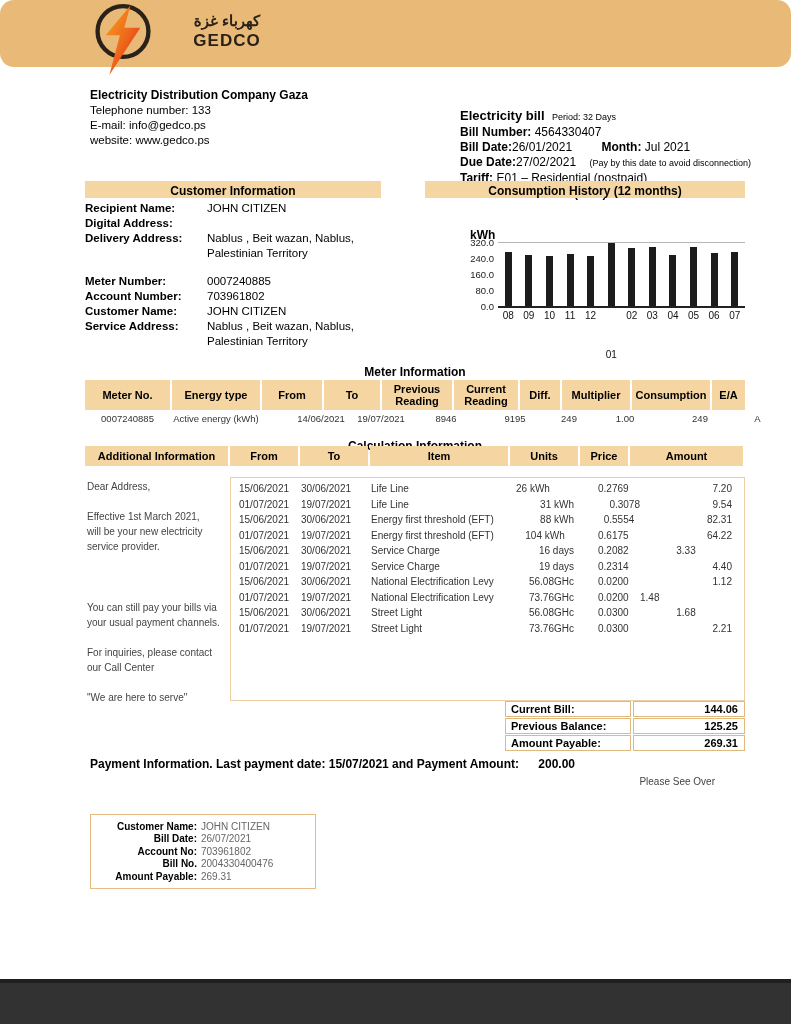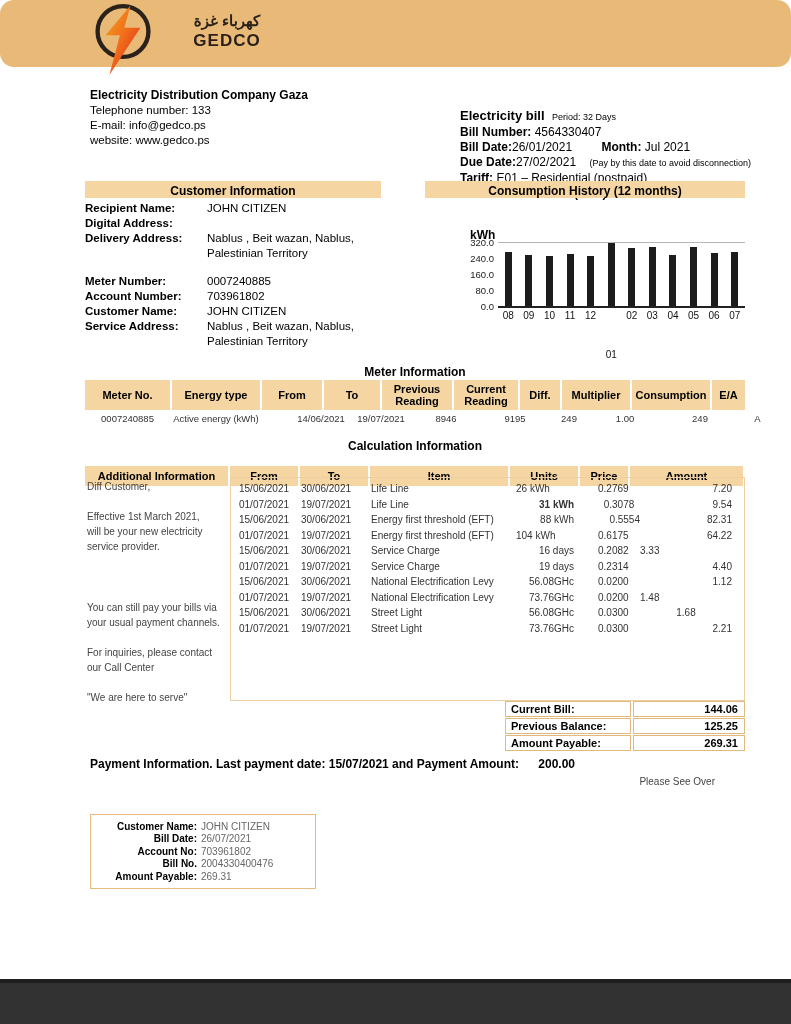--- a/index.html
+++ b/index.html
@@ -235,31 +235,31 @@
       <div class="cell" style="width: 56px;">19/07/2021</div>
       <div class="cell" style="width: 70px;">8946</div>
       <div class="cell" style="width: 64px;">9195</div>
       <div class="cell" style="width: 40px;">249</div>
       <div class="cell" style="width: 68px;">1.00</div>
       <div class="cell" style="width: 78px;">249</div>
       <div class="cell" style="width: 33px;">A</div>
     </div>
 
   <div class="tbl-title" style="top:439px;">Calculation Information</div>
-  <div class="hdr-row" id="calc-header" style="top:466px;border-radius:8px;">
+  <div class="hdr-row" id="calc-header" style="top:446px;border-radius:8px;">
       <div class="hdr-cell" style="width: 143px; height: 20px;">Additional Information</div>
       <div class="hdr-cell" style="width: 68px; height: 20px;">From</div>
       <div class="hdr-cell" style="width: 68px; height: 20px;">To</div>
       <div class="hdr-cell" style="width: 138px; height: 20px;">Item</div>
       <div class="hdr-cell" style="width: 68px; height: 20px;">Units</div>
       <div class="hdr-cell" style="width: 48px; height: 20px;">Price</div>
       <div class="hdr-cell" style="width: 113px; height: 20px;">Amount</div>
     </div>
   <div class="calc-note" id="calc-note">
-      <div>Diff Customer,</div>
+      <div>Dear Address,</div>
       <div>&nbsp;</div>
       <div>Effective 1st March 2021,</div>
       <div>will be your new electricity</div>
       <div>service provider.</div>
       <div>&nbsp;</div>
       <div>&nbsp;</div>
       <div>&nbsp;</div>
       <div>You can still pay your bills via</div>
       <div>your usual payment channels.</div>
       <div>&nbsp;</div>
@@ -274,47 +274,47 @@
         <div style="width: 70px; text-align: left; padding: 0px; box-sizing: border-box;">30/06/2021</div>
         <div style="width: 145px; text-align: left; padding: 0px; box-sizing: border-box;">Life Line</div>
         <div style="width: 72px; text-align: left; padding: 0px 14px 0px 0px; box-sizing: border-box;">26 kWh</div>
         <div style="width: 52px; text-align: left; padding: 0px 0px 0px 10px; box-sizing: border-box;">0.2769</div>
         <div style="width: 100px; text-align: right; padding: 0px 8px 0px 0px; box-sizing: border-box;">7.20</div>
       </div>
       <div class="calc-row">
         <div style="width: 70px; text-align: left; padding: 0px 0px 0px 8px; box-sizing: border-box;">01/07/2021</div>
         <div style="width: 70px; text-align: left; padding: 0px; box-sizing: border-box;">19/07/2021</div>
         <div style="width: 145px; text-align: left; padding: 0px; box-sizing: border-box;">Life Line</div>
-        <div style="width: 72px; text-align: right; padding: 0px 14px 0px 0px; box-sizing: border-box; font-weight: bold;">31 kWh</div>
-        <div style="width: 52px; text-align: center; padding: 0px 0px 0px 10px; box-sizing: border-box;">0.3078</div>
+        <div style="width: 72px; text-align: right; padding: 0px 14px 0px 0px; box-sizing: border-box;">31 kWh</div>
+        <div style="width: 52px; text-align: right; padding: 0px 0px 0px 10px; box-sizing: border-box;">0.3078</div>
         <div style="width: 100px; text-align: right; padding: 0px 8px 0px 0px; box-sizing: border-box;">9.54</div>
       </div>
       <div class="calc-row">
         <div style="width: 70px; text-align: left; padding: 0px 0px 0px 8px; box-sizing: border-box;">15/06/2021</div>
         <div style="width: 70px; text-align: left; padding: 0px; box-sizing: border-box;">30/06/2021</div>
         <div style="width: 145px; text-align: left; padding: 0px; box-sizing: border-box;">Energy first threshold (EFT)</div>
         <div style="width: 72px; text-align: right; padding: 0px 14px 0px 0px; box-sizing: border-box;">88 kWh</div>
-        <div style="width: 52px; text-align: right; padding: 0px 0px 0px 10px; box-sizing: border-box;">0.5554</div>
+        <div style="width: 52px; text-align: center; padding: 0px 0px 0px 10px; box-sizing: border-box;">0.5554</div>
         <div style="width: 100px; text-align: right; padding: 0px 8px 0px 0px; box-sizing: border-box;">82.31</div>
       </div>
       <div class="calc-row">
         <div style="width: 70px; text-align: left; padding: 0px 0px 0px 8px; box-sizing: border-box;">01/07/2021</div>
         <div style="width: 70px; text-align: left; padding: 0px; box-sizing: border-box;">19/07/2021</div>
         <div style="width: 145px; text-align: left; padding: 0px; box-sizing: border-box;">Energy first threshold (EFT)</div>
-        <div style="width: 72px; text-align: left; padding: 0px 14px 0px 0px; box-sizing: border-box;">104 kWh</div>
+        <div style="width: 72px; text-align: center; padding: 0px 14px 0px 0px; box-sizing: border-box;">104 kWh</div>
         <div style="width: 52px; text-align: left; padding: 0px 0px 0px 10px; box-sizing: border-box;">0.6175</div>
         <div style="width: 100px; text-align: right; padding: 0px 8px 0px 0px; box-sizing: border-box;">64.22</div>
       </div>
       <div class="calc-row">
         <div style="width: 70px; text-align: left; padding: 0px 0px 0px 8px; box-sizing: border-box;">15/06/2021</div>
         <div style="width: 70px; text-align: left; padding: 0px; box-sizing: border-box;">30/06/2021</div>
         <div style="width: 145px; text-align: left; padding: 0px; box-sizing: border-box;">Service Charge</div>
         <div style="width: 72px; text-align: right; padding: 0px 14px 0px 0px; box-sizing: border-box;">16 days</div>
         <div style="width: 52px; text-align: left; padding: 0px 0px 0px 10px; box-sizing: border-box;">0.2082</div>
-        <div style="width: 100px; text-align: left; padding: 0px 8px 0px 0px; box-sizing: border-box;">3.33</div>
+        <div style="width: 100px; text-align: center; padding: 0px 8px 0px 0px; box-sizing: border-box;">3.33</div>
       </div>
       <div class="calc-row">
         <div style="width: 70px; text-align: left; padding: 0px 0px 0px 8px; box-sizing: border-box;">01/07/2021</div>
         <div style="width: 70px; text-align: left; padding: 0px; box-sizing: border-box;">19/07/2021</div>
         <div style="width: 145px; text-align: left; padding: 0px; box-sizing: border-box;">Service Charge</div>
         <div style="width: 72px; text-align: right; padding: 0px 14px 0px 0px; box-sizing: border-box;">19 days</div>
         <div style="width: 52px; text-align: left; padding: 0px 0px 0px 10px; box-sizing: border-box;">0.2314</div>
         <div style="width: 100px; text-align: right; padding: 0px 8px 0px 0px; box-sizing: border-box;">4.40</div>
       </div>
       <div class="calc-row">

